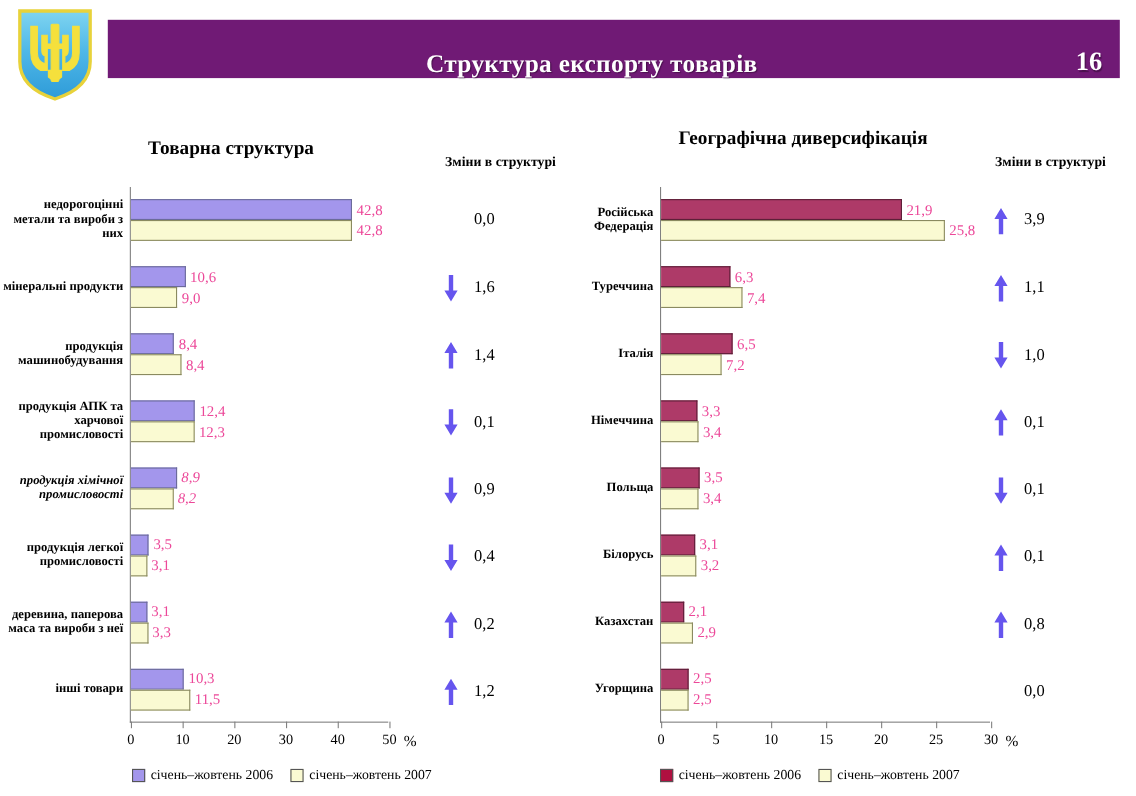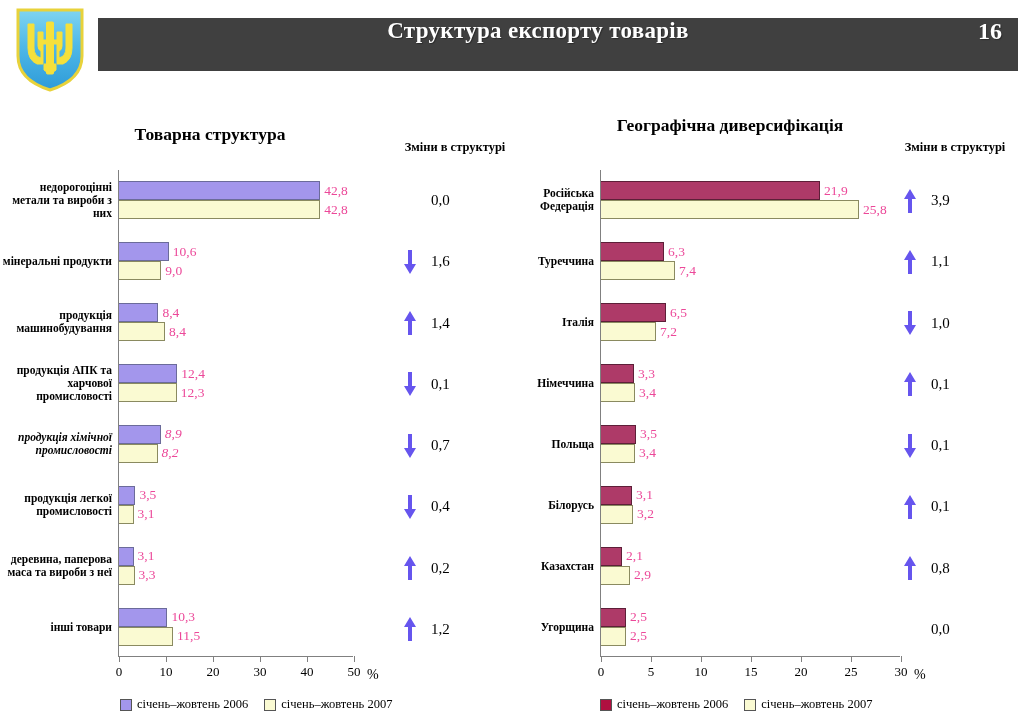--- a/index.html
+++ b/index.html
@@ -9,22 +9,22 @@
     font-family: "Liberation Serif", serif;
     overflow: hidden;
     position: relative;
   }
 
   
   #header-bar {
     position: absolute;
     left: 98px; top: 18px;
     width: 920px; height: 53px;
-    background: #404040;
-    display: flex; align-items: flex-start;
+    background: #701a75;
+    display: flex; align-items: flex-end;
   }
   #header-title {
     flex: 1; text-align: center;
     color: #ffffff;
     font-size: 23px; font-weight: bold;
     letter-spacing: .3px;
     text-shadow: 1px 1px 1px rgba(0,0,0,.35);
   }
   #page-number {
     color: #ffffff;
@@ -422,21 +422,21 @@
     <div class="delta-row" style="top: 201.375px;">
       <span class="arrow-slot"><svg width="14" height="26" viewBox="0 0 14 26">
           <path d="M7 25 L13 15 L9 15 L9 1 L5 1 L5 15 L1 15 Z" fill="#6655EE"></path>
         </svg></span>
       <span class="delta-val">0,1</span>
     </div>
     <div class="delta-row" style="top: 262.625px;">
       <span class="arrow-slot"><svg width="14" height="26" viewBox="0 0 14 26">
           <path d="M7 25 L13 15 L9 15 L9 1 L5 1 L5 15 L1 15 Z" fill="#6655EE"></path>
         </svg></span>
-      <span class="delta-val">0,7</span>
+      <span class="delta-val">0,9</span>
     </div>
     <div class="delta-row" style="top: 323.875px;">
       <span class="arrow-slot"><svg width="14" height="26" viewBox="0 0 14 26">
           <path d="M7 25 L13 15 L9 15 L9 1 L5 1 L5 15 L1 15 Z" fill="#6655EE"></path>
         </svg></span>
       <span class="delta-val">0,4</span>
     </div>
     <div class="delta-row" style="top: 385.125px;">
       <span class="arrow-slot"><svg width="14" height="26" viewBox="0 0 14 26">
           <path d="M7 1 L13 11 L9 11 L9 25 L5 25 L5 11 L1 11 Z" fill="#6655EE"></path>

